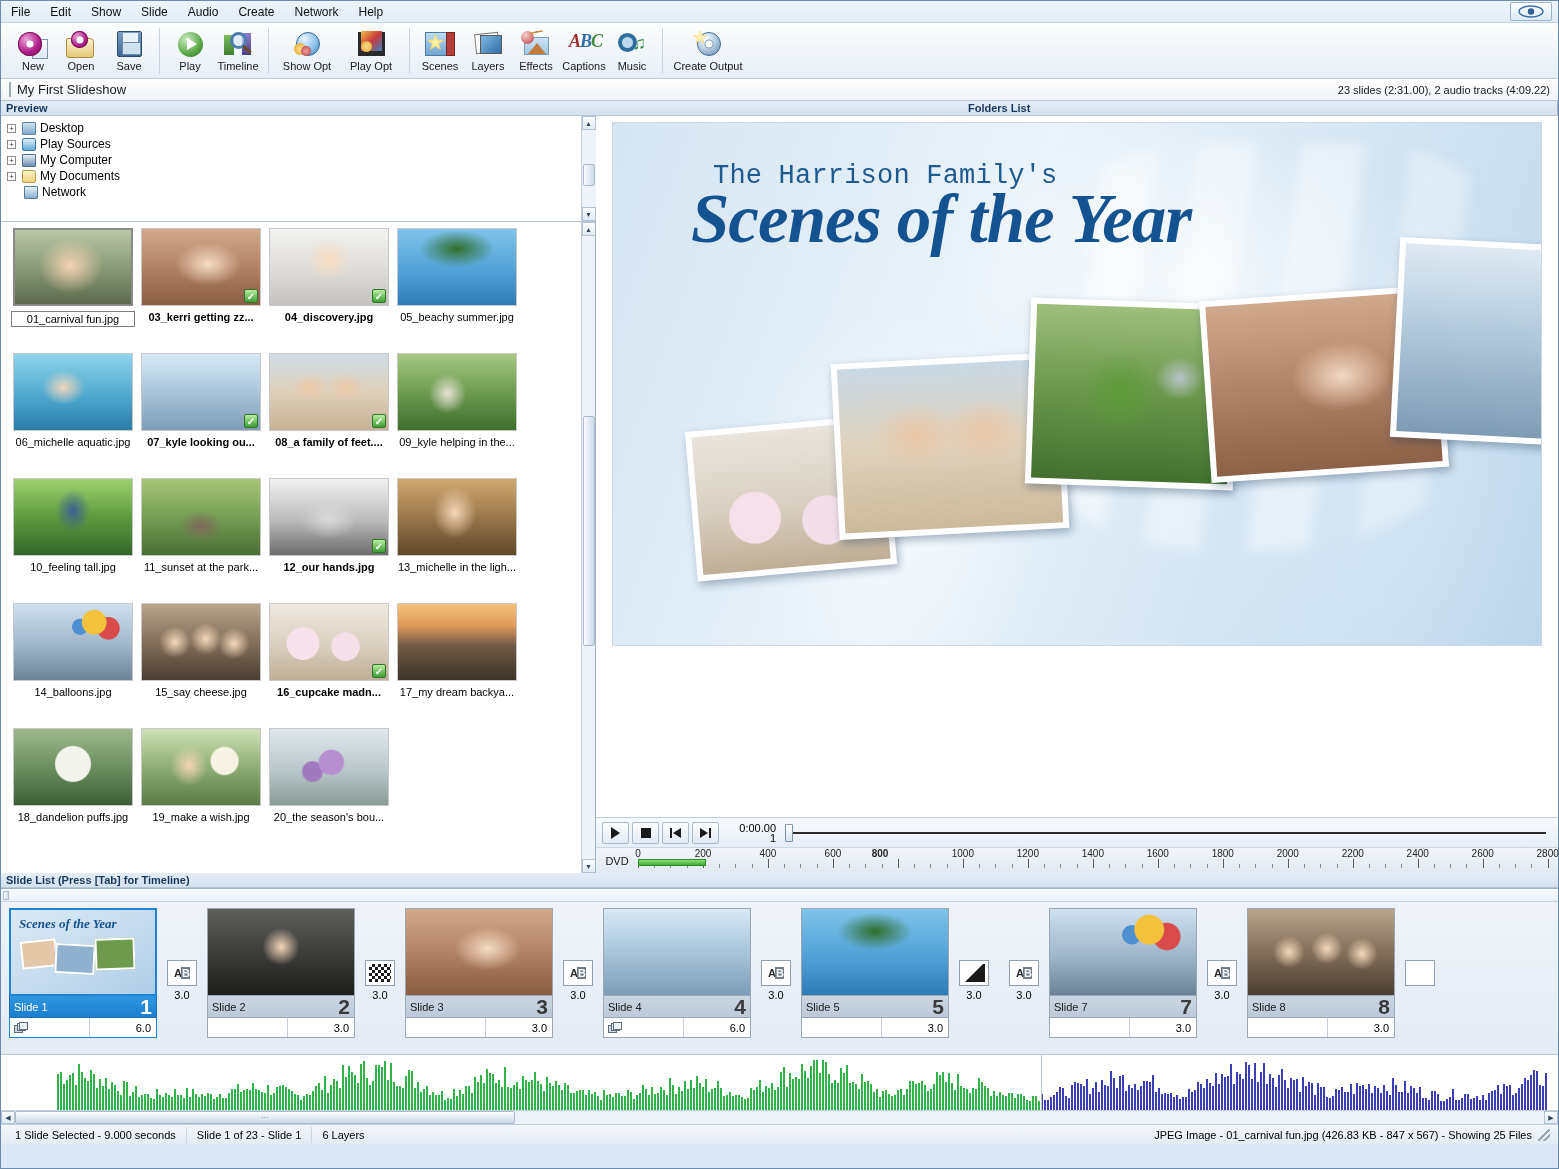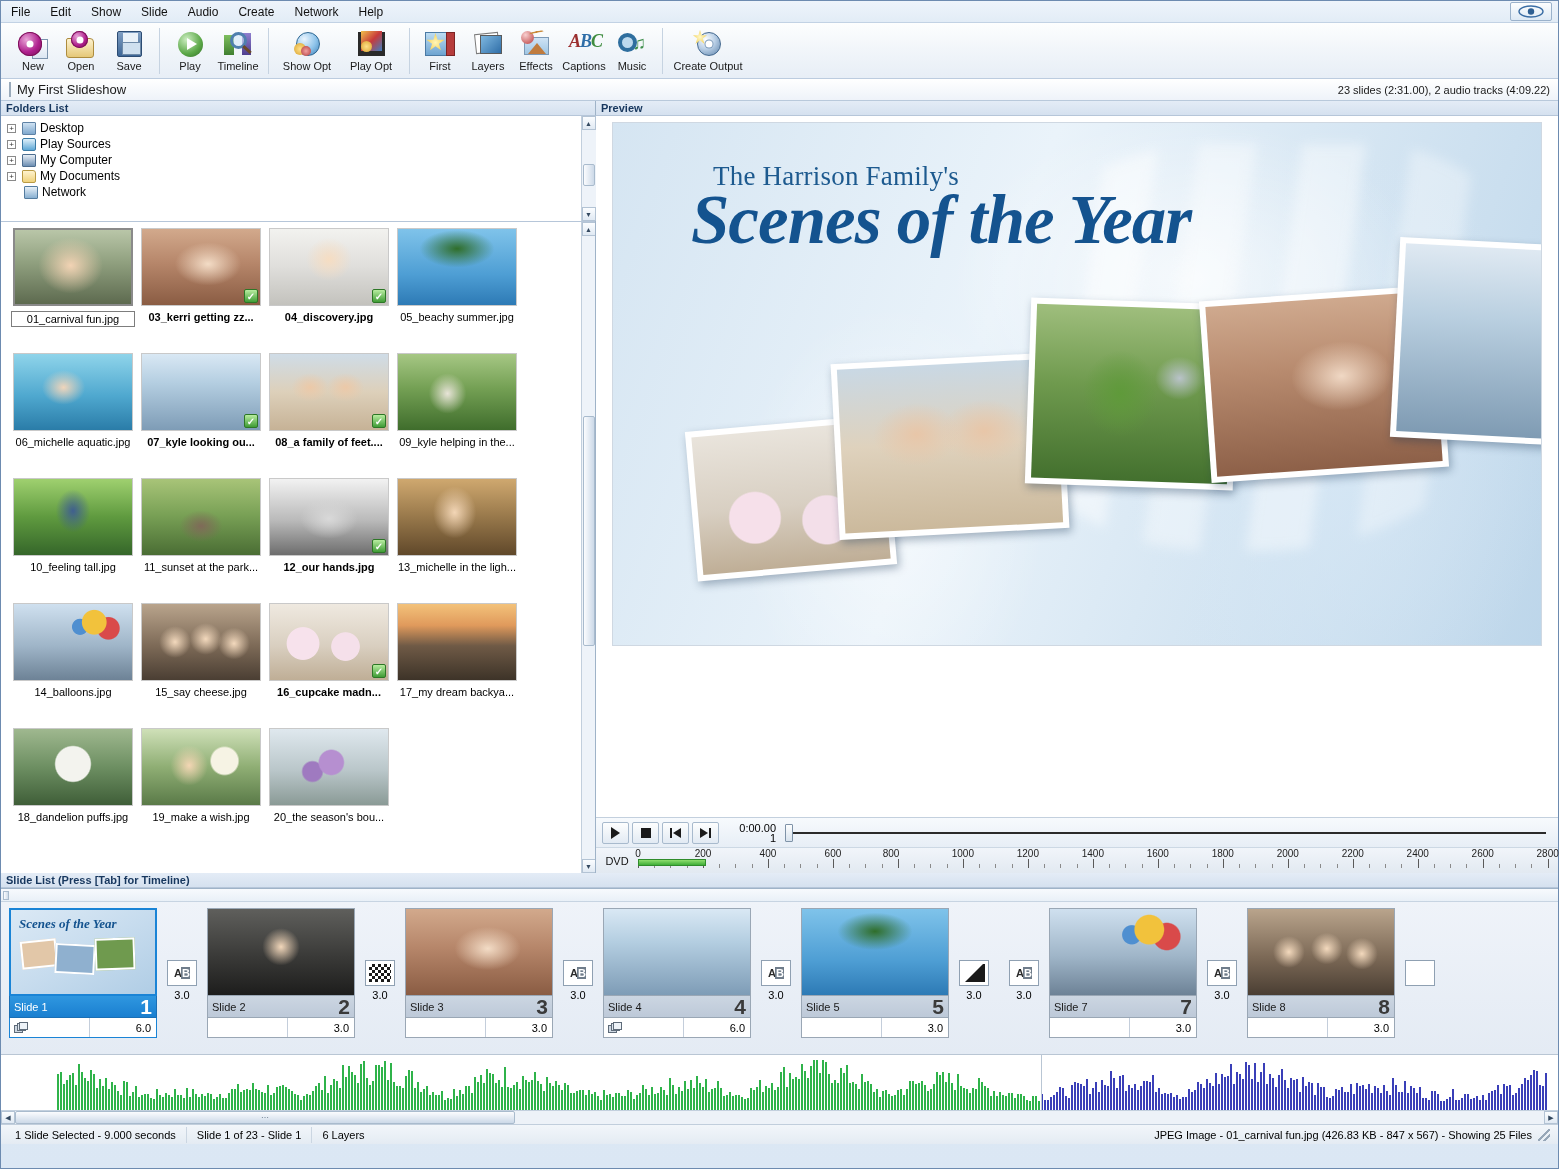--- a/index.html
+++ b/index.html
@@ -175,21 +175,21 @@
       linear-gradient(110deg,#d5e5f2 0%, #eaf3fa 40%, #bdd6ea 100%);
   }
   .bg-fingers{position:absolute;right:2%;top:4%;width:56%;height:78%;opacity:.55;
     background:
       linear-gradient(98deg, rgba(255,255,255,0) 0 18%, rgba(255,255,255,.85) 18% 27%, rgba(255,255,255,0) 27% 34%,
       rgba(255,255,255,.7) 34% 44%, rgba(255,255,255,0) 44% 52%, rgba(255,255,255,.75) 52% 63%, rgba(255,255,255,0) 63% 71%,
       rgba(255,255,255,.6) 71% 82%, rgba(255,255,255,0) 82% 100%);
     filter:blur(6px);border-radius:40% 30% 50% 40%;
   }
   .title-block{position:absolute;left:78px;top:38px;z-index:5;}
-  .t-sub{font-family:Liberation Serif, serif;font-size:27px;color:#1d5a8f;letter-spacing:.2px;margin-left:22px;}
+  .t-sub{font-family:Liberation Mono, monospace;font-size:27px;color:#1d5a8f;letter-spacing:.2px;margin-left:22px;}
   .t-main{font-family:"Liberation Serif",serif;font-style:italic;font-size:69px;font-weight:bold;color:#14538f;line-height:.95;margin-top:-4px;letter-spacing:-1px;}
 
   .photo{position:absolute;background:#fff;padding:6px;box-shadow:2px 4px 9px rgba(20,50,80,.35);}
   .photo .inner{width:100%;height:100%;overflow:hidden;}
 
   
   .playbar{height:30px;display:flex;align-items:center;gap:3px;padding:0 6px;background:linear-gradient(180deg,#f7fafd,#e7eef6);border-top:1px solid #c3d0de;}
   .pb-btn{width:27px;height:22px;border:1px solid #a8bacd;border-radius:2px;background:linear-gradient(180deg,#fdfefe,#e2eaf3);display:flex;align-items:center;justify-content:center;}
   .tri{width:0;height:0;border-left:9px solid #1a1a1a;border-top:6px solid transparent;border-bottom:6px solid transparent;}
   .sq{width:10px;height:10px;background:#1a1a1a;}
@@ -339,21 +339,21 @@
       </div>
       <div class="tb-label">Play Opt</div>
     </div>
     <div class="tb-sep"></div>
     <div class="tb-btn">
       <div class="tb-ico">
         <div style="position:absolute;left:0;top:3px;width:22px;height:24px;background:linear-gradient(180deg,#bddcf2,#6ea4d1);border:1px solid #4b7aa4;"></div>
         <div class="star"></div>
           <div class="strip"></div>
       </div>
-      <div class="tb-label">First</div>
+      <div class="tb-label">Scenes</div>
     </div>
     <div class="tb-btn">
       <div class="tb-ico">
         <div class="photos"></div>
           <div class="photos2"></div>
       </div>
       <div class="tb-label">Layers</div>
     </div>
     <div class="tb-btn">
       <div class="tb-ico">
@@ -385,22 +385,22 @@
       <div class="tb-label">Create Output</div>
     </div>
   </div>
 
   <div class="showbar">
     <div class="name">My First Slideshow</div>
     <div class="stats">23 slides (2:31.00), 2 audio tracks (4:09.22)</div>
   </div>
 
   <div style="display:flex;">
+    <div class="panel-hdr" style="flex:1;">Preview</div>
     <div class="panel-hdr" style="width:595px;border-right:1px solid #9fb3c8;">Folders List</div>
-    <div class="panel-hdr" style="flex:1;">Preview</div>
   </div>
 
   <div class="main">
 
     <div class="left">
 
       <div class="tree-wrap">
         <div class="tree">
           <div class="tnode">
             <div class="expander">+</div>
@@ -628,21 +628,21 @@
             <div class="rn" style="left: 129.956px;">400</div>
             <div class="rk minor" style="left: 146.2px;"></div>
             <div class="rk minor" style="left: 162.444px;"></div>
             <div class="rk minor" style="left: 178.689px;"></div>
             <div class="rk" style="left: 194.933px;"></div>
             <div class="rn" style="left: 194.933px;">600</div>
             <div class="rk minor" style="left: 211.178px;"></div>
             <div class="rk minor" style="left: 227.422px;"></div>
             <div class="rk minor" style="left: 243.667px;"></div>
             <div class="rk" style="left: 259.911px;"></div>
-            <div class="rn" style="left: 253px;">800</div>
+            <div class="rn" style="left: 242px; font-weight: bold;">800</div>
             <div class="rk minor" style="left: 276.156px;"></div>
             <div class="rk minor" style="left: 292.4px;"></div>
             <div class="rk minor" style="left: 308.644px;"></div>
             <div class="rk" style="left: 324.889px;"></div>
             <div class="rn" style="left: 324.889px;">1000</div>
             <div class="rk minor" style="left: 341.133px;"></div>
             <div class="rk minor" style="left: 357.378px;"></div>
             <div class="rk minor" style="left: 373.622px;"></div>
             <div class="rk" style="left: 389.867px;"></div>
             <div class="rn" style="left: 389.867px;">1200</div>

